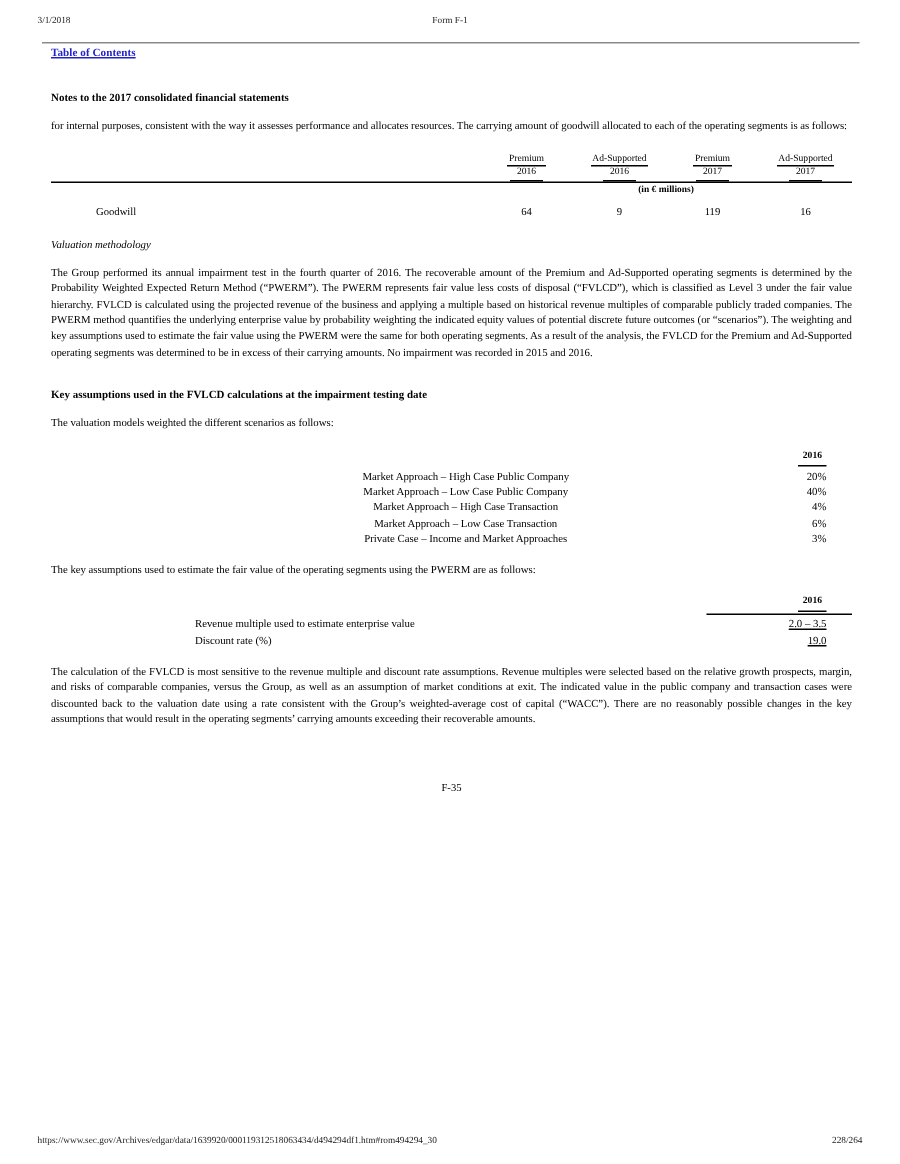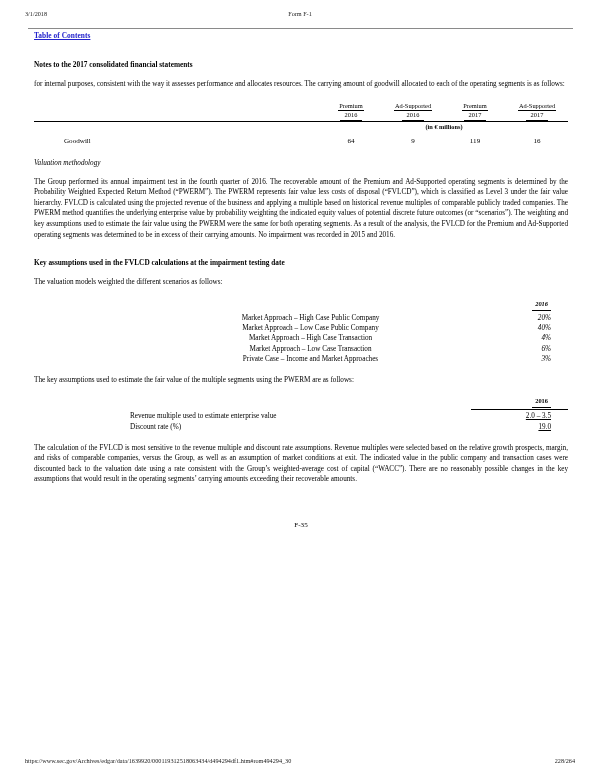--- a/index.html
+++ b/index.html
@@ -175,21 +175,20 @@
   .scen-label {
     padding-left: 96px !important;
     text-align: center;
     white-space: nowrap;
   }
   .scen-val {
     text-align: right;
     width: 60px;
     padding-right: 17px !important;
     white-space: nowrap;
-    font-style: italic;
   }
   .scen-year td {
     font-size: 6.4px;
     font-weight: bold;
     text-align: right;
     padding-bottom: 1px !important;
   }
   .scen-year .yrbox {
     display: inline-block;
     border-bottom: 0.9px solid #000;
@@ -367,21 +366,21 @@
           <td class="scen-label">Market Approach – Low Case Transaction</td>
           <td class="scen-val">6%</td>
         </tr>
         <tr>
           <td class="scen-label">Private Case – Income and Market Approaches</td>
           <td class="scen-val">3%</td>
         </tr>
       </tbody>
     </table>
 
-    <p class="body-text tight">The key assumptions used to estimate the fair value of the multiple segments using the PWERM are as follows:</p>
+    <p class="body-text tight">The key assumptions used to estimate the fair value of the operating segments using the PWERM are as follows:</p>
 
     
     <table class="fin assump-table">
       <thead>
         <tr class="assump-year">
           <td></td>
           <td class="assump-val">
             <span class="yrbox">2016</span>
           </td>
         </tr>

